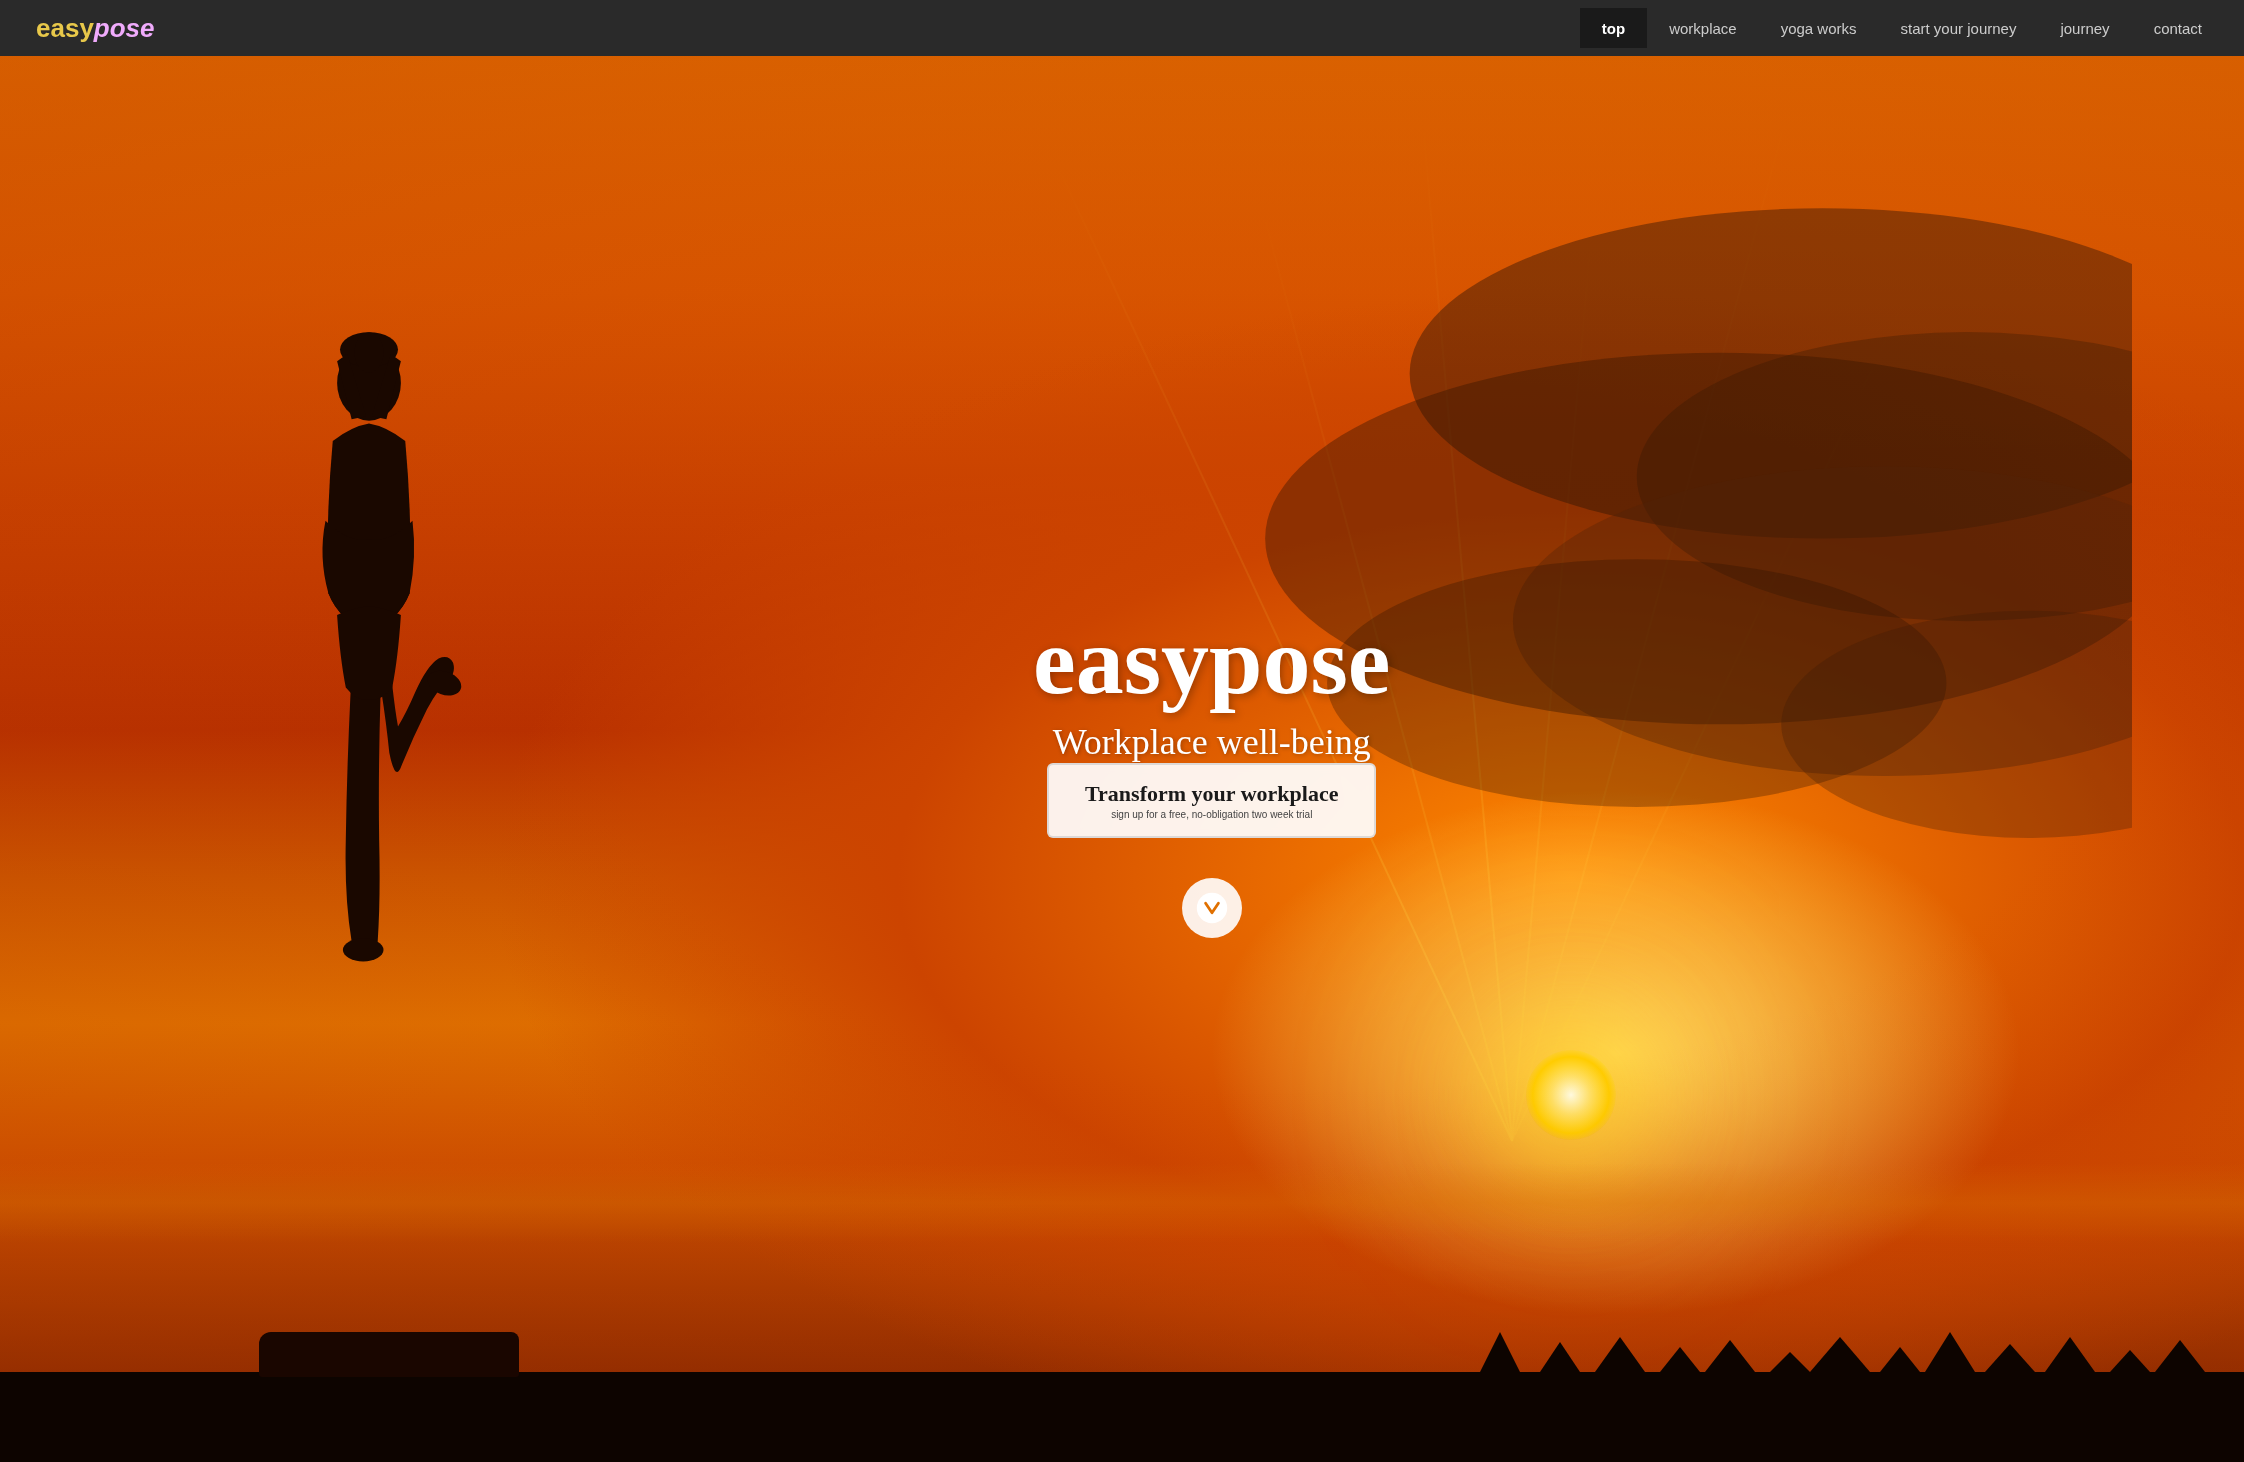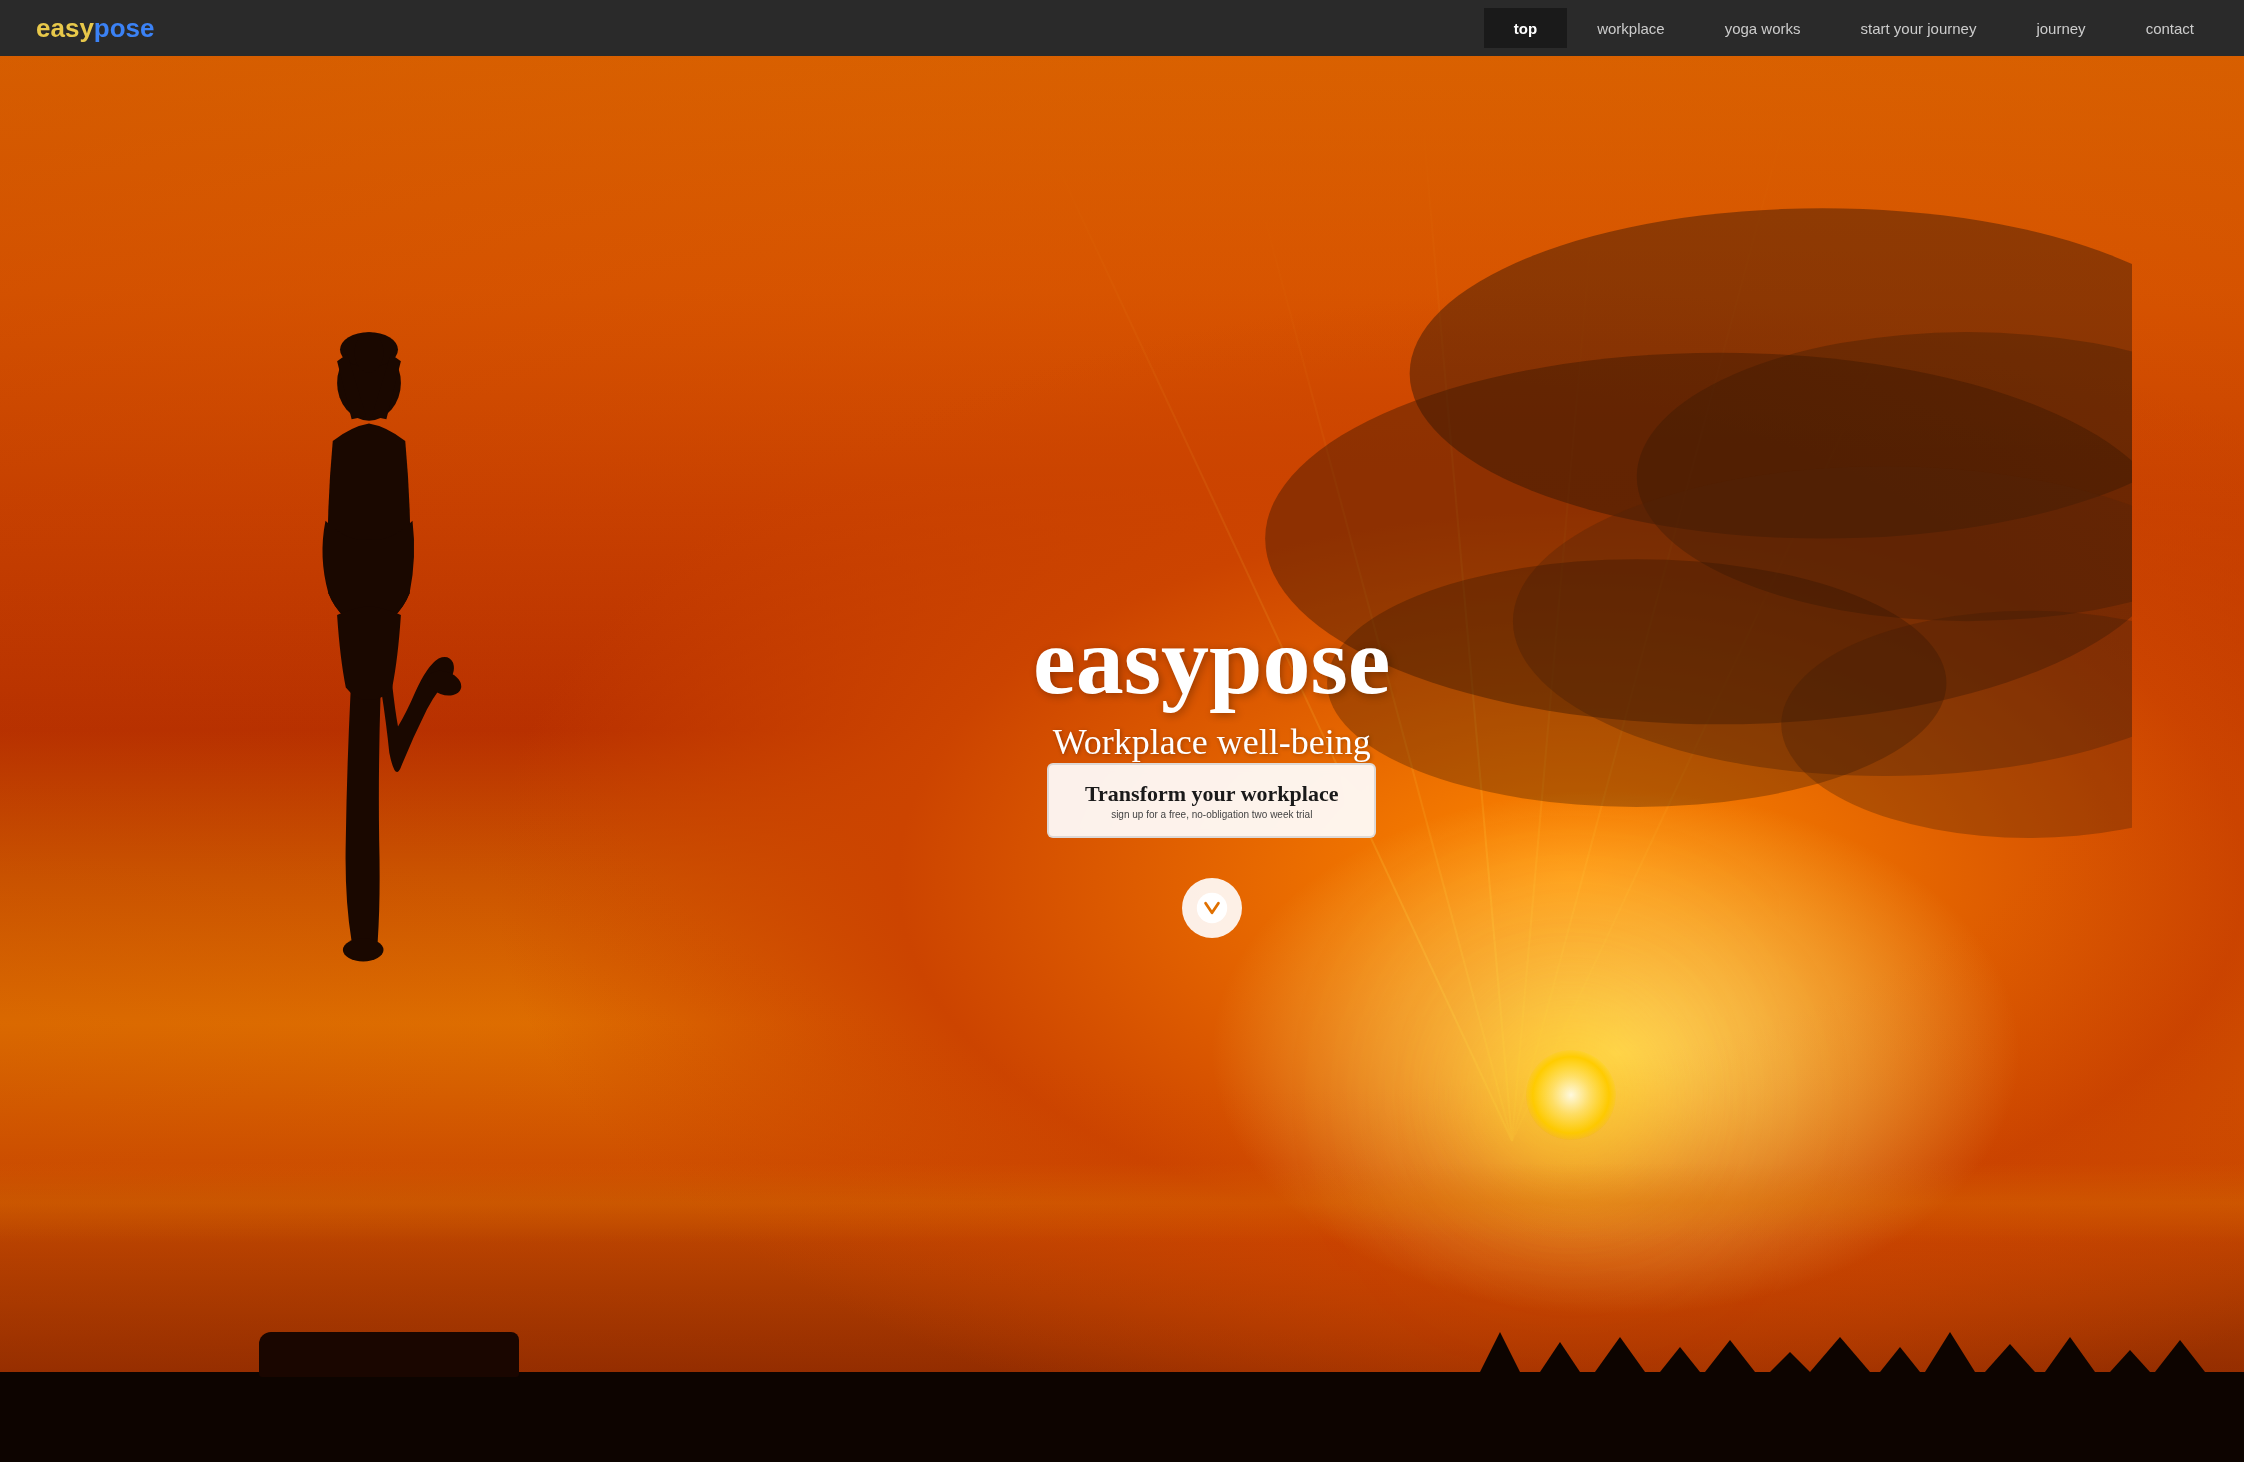--- a/index.html
+++ b/index.html
@@ -35,34 +35,35 @@
       font-weight: bold;
       font-family: Arial, sans-serif;
     }
 
     .logo-easy {
       color: #e8c84a;
       margin-left: 16px;
     }
 
     .logo-pose {
-      color: #3b82f6;
+      color: #f0abfc;
+      font-style: italic;
     }
 
     .navbar-links {
       display: flex;
       align-items: center;
       margin-left: auto;
       gap: 0;
     }
 
     .nav-link {
       color: #cccccc;
       text-decoration: none;
-      padding: 0 30px;
+      padding: 0 22px;
       height: 40px;
       display: flex;
       align-items: center;
       font-family: Arial, sans-serif;
       font-size: 15px;
       cursor: pointer;
       transition: color 0.2s;
     }
 
     .nav-link.active {

